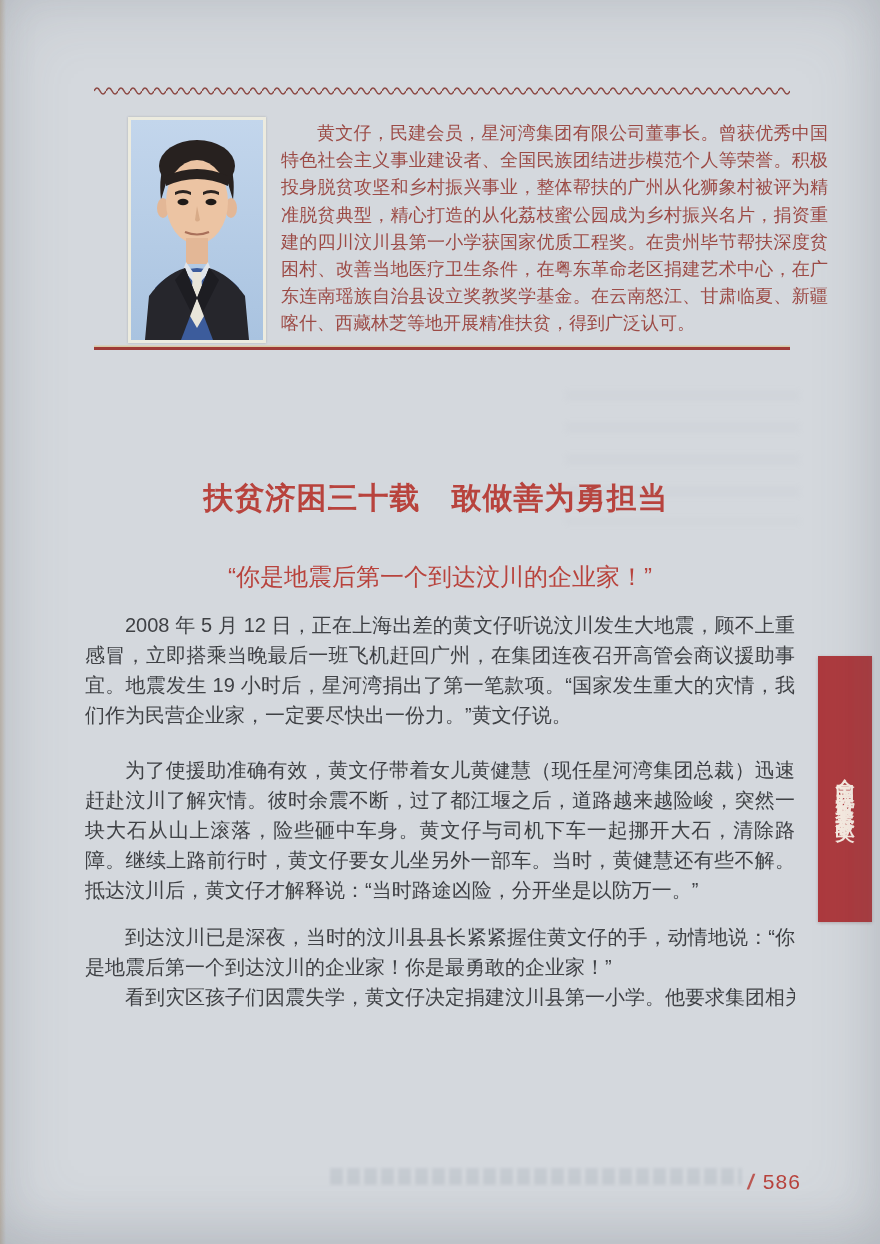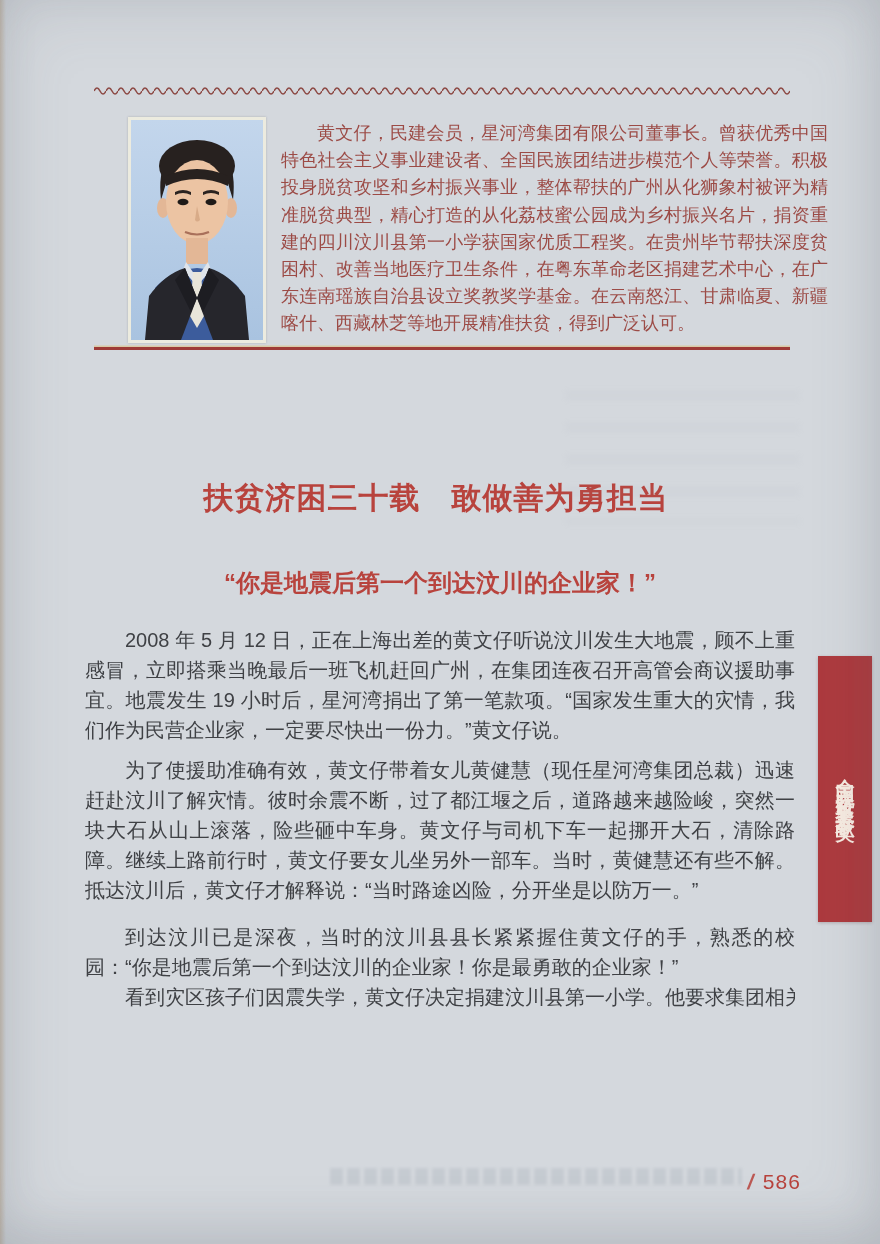--- a/index.html
+++ b/index.html
@@ -50,27 +50,27 @@
     color:var(--accent-red,#b8433d);
     letter-spacing:1px;
   }
 
   .body-col{
     position:absolute;left:85px;top:542px;width:710px;
     color:var(--body-text,#3f4145);
     font-size:20px;line-height:30px;text-align:justify;
   }
   .body-col p{margin:0;text-indent:2em;}
-  .body-col p.mt-std{margin-top:27px;}
-  .body-col p.mt-sm{margin-top:10px;}
+  .body-col p.mt-std{margin-top:18px;}
+  .body-col p.mt-sm{margin-top:25px;}
   .body-col p.mt-md{margin-top:17px;}
   .body-col p.one-line{white-space:nowrap;overflow:hidden;}
   .section-heading{
-    margin:26px 0 0 0;
-    text-align:center;font-weight:bold;font-size:24px;line-height:30px;
+    margin:20px 0 0 0;
+    text-align:center;font-weight:normal;font-size:24px;line-height:30px;
     color:var(--accent-red,#b8433d);
   }
 
   .award-tab{
     position:absolute;left:818px;top:656px;width:54px;height:266px;
     background:var(--tab-red,#ad3a3e);
     display:flex;align-items:center;justify-content:center;
     box-shadow:0 1px 3px rgba(80,40,40,.25);
   }
   .award-tab span{
@@ -152,21 +152,21 @@
 </div>
 
 <div class="section-divider"></div>
 
 <h1 class="article-title">扶贫济困三十载　敢做善为勇担当</h1>
 
 <div class="body-col">
   <h3 class="section-heading">“你是地震后第一个到达汶川的企业家！”</h3>
   <p class="mt-std">2008 年 5 月 12 日，正在上海出差的黄文仔听说汶川发生大地震，顾不上重感冒，立即搭乘当晚最后一班飞机赶回广州，在集团连夜召开高管会商议援助事宜。地震发生 19 小时后，星河湾捐出了第一笔款项。“国家发生重大的灾情，我们作为民营企业家，一定要尽快出一份力。”黄文仔说。</p>
   <p class="mt-sm">为了使援助准确有效，黄文仔带着女儿黄健慧（现任星河湾集团总裁）迅速赶赴汶川了解灾情。彼时余震不断，过了都江堰之后，道路越来越险峻，突然一块大石从山上滚落，险些砸中车身。黄文仔与司机下车一起挪开大石，清除路障。继续上路前行时，黄文仔要女儿坐另外一部车。当时，黄健慧还有些不解。抵达汶川后，黄文仔才解释说：“当时路途凶险，分开坐是以防万一。”</p>
-  <p class="mt-md">到达汶川已是深夜，当时的汶川县县长紧紧握住黄文仔的手，熟悉的校园：“你是地震后第一个到达汶川的企业家！你是最勇敢的企业家！”</p>
+  <p class="mt-md">到达汶川已是深夜，当时的汶川县县长紧紧握住黄文仔的手，动情地说：“你是地震后第一个到达汶川的企业家！你是最勇敢的企业家！”</p>
   <p class="one-line">看到灾区孩子们因震失学，黄文仔决定捐建汶川县第一小学。他要求集团相关部</p>
 </div>
 
 <div class="award-tab">
   <span>全国脱贫攻坚奖奉献奖</span>
 </div>
 
 <div class="page-footer">
   <span class="sep">/</span>
   <span class="num">586</span>

